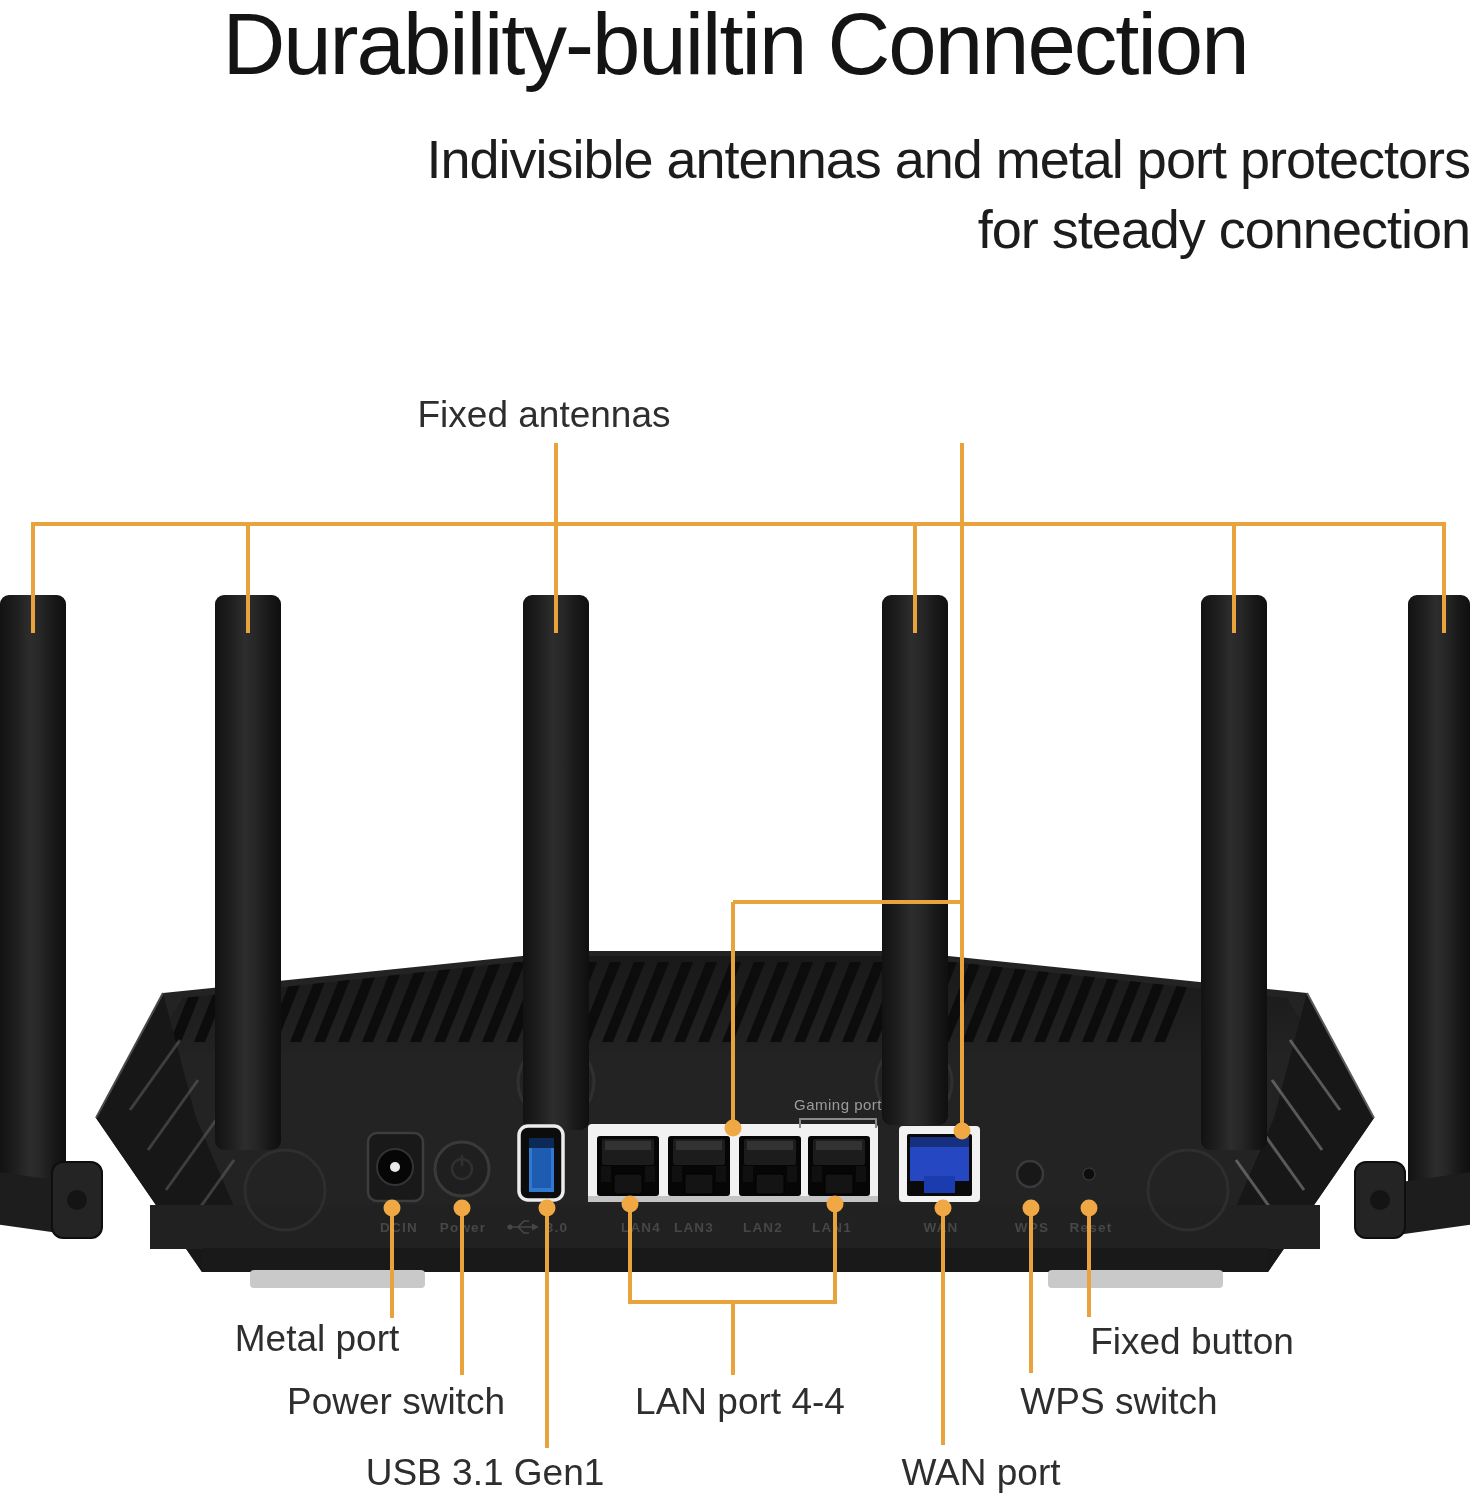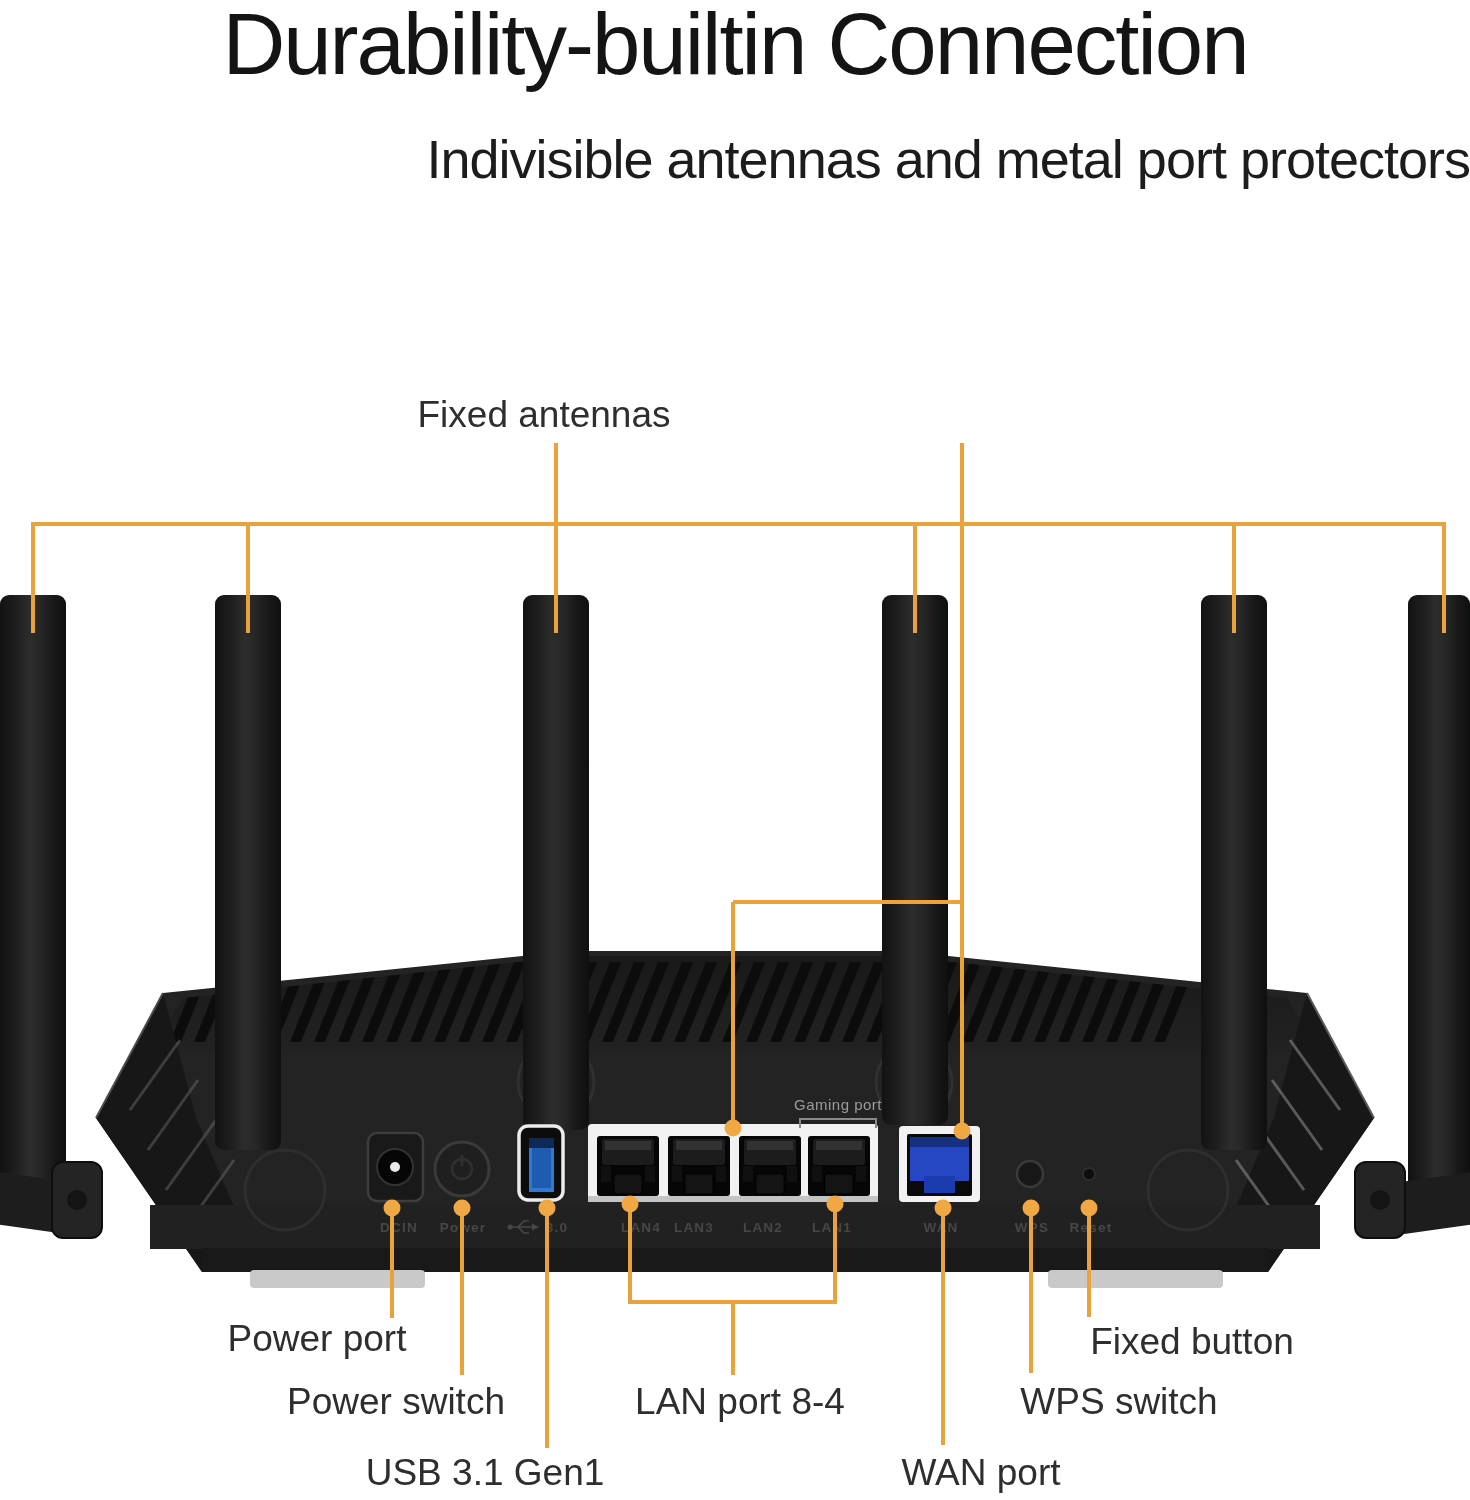--- a/index.html
+++ b/index.html
@@ -17,20 +17,21 @@
   .gaming{font-family:"Liberation Sans", sans-serif;font-size:15px;fill:#9c9c9c;letter-spacing:.5px;}
 </style>
 </head>
 <body>
 
 <div class="canvas">
 
   <div class="title">Durability-builtin Connection</div>
   <div class="subtitle">
     <div>Indivisible antennas and metal port protectors</div>
+    <div>for steady connection</div>
   </div>
 
   <svg width="1470" height="1500" viewBox="0 0 1470 1500">
     <defs>
       <linearGradient id="ant" x1="0" y1="0" x2="1" y2="0">
         <stop offset="0" stop-color="#121212"></stop>
         <stop offset="0.25" stop-color="#1f1f1f"></stop>
         <stop offset="0.45" stop-color="#2d2d2d"></stop>
         <stop offset="0.62" stop-color="#262626"></stop>
         <stop offset="0.82" stop-color="#181818"></stop>
@@ -223,21 +224,21 @@
       <circle cx="547" cy="1208" r="8.5"></circle>
         <circle cx="630" cy="1204" r="8.5"></circle>
       <circle cx="835" cy="1204" r="8.5"></circle>
         <circle cx="943" cy="1208" r="8.5"></circle>
       <circle cx="1031" cy="1208" r="8.5"></circle>
         <circle cx="1089" cy="1208" r="8.5"></circle>
     </g>
   </svg>
 
   <div class="co" style="left:544px;top:394px">Fixed antennas</div>
-  <div class="co" style="left:317px;top:1318px">Power port</div>
+  <div class="co" style="left:317px;top:1318px">Metal port</div>
   <div class="co" style="left:396px;top:1381px">Power switch</div>
   <div class="co" style="left:485px;top:1452px">USB 3.1 Gen1</div>
-  <div class="co" style="left:740px;top:1381px">LAN port 8-4</div>
+  <div class="co" style="left:740px;top:1381px">LAN port 4-4</div>
   <div class="co" style="left:981px;top:1452px">WAN port</div>
   <div class="co" style="left:1119px;top:1381px">WPS switch</div>
   <div class="co" style="left:1192px;top:1321px">Fixed button</div>
 
 </div>
 
 </body></html>

